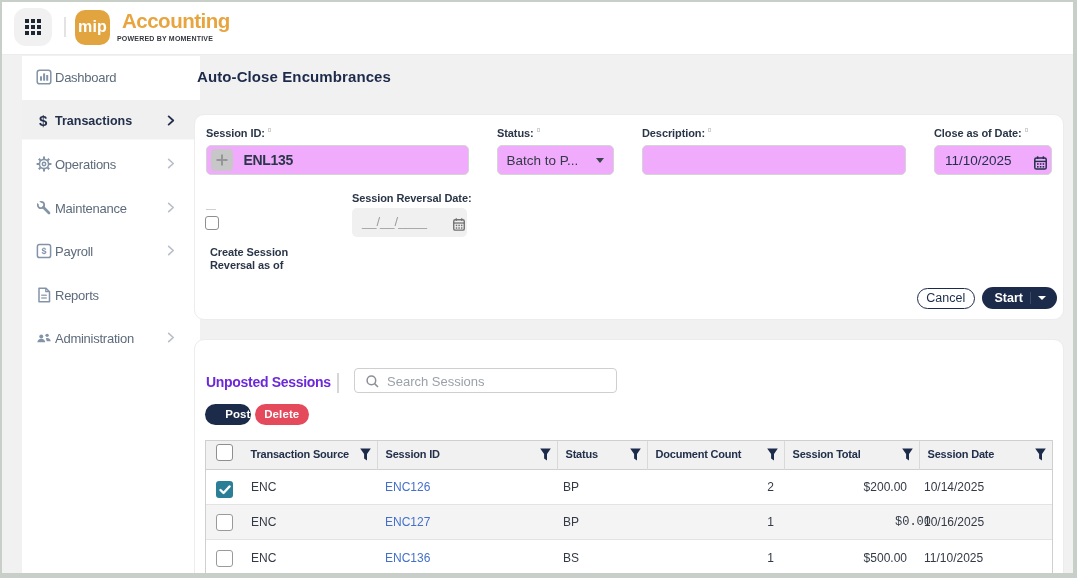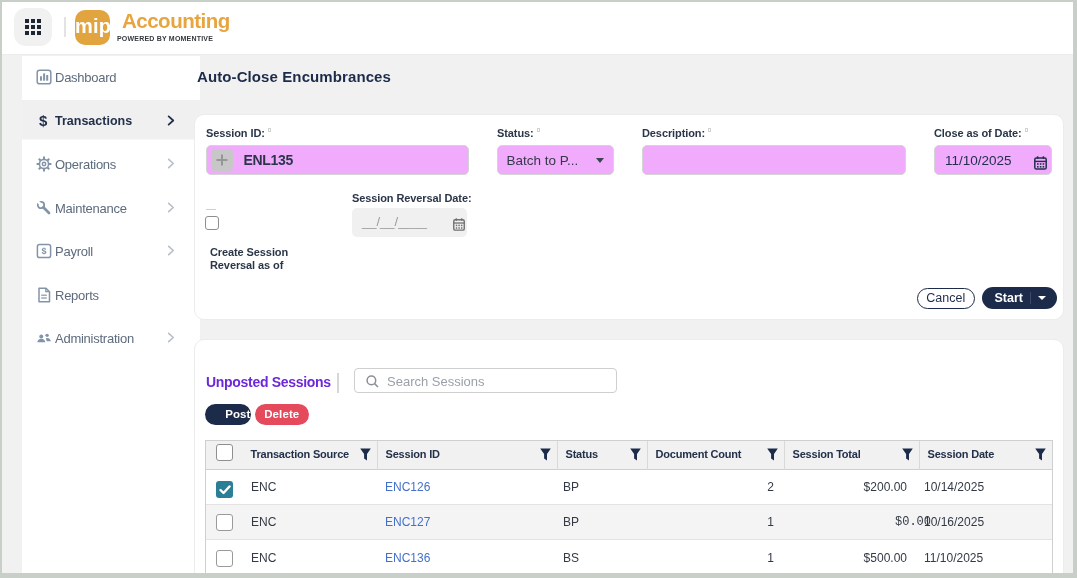--- a/index.html
+++ b/index.html
@@ -5,21 +5,21 @@
   * { margin:0; padding:0; box-sizing:border-box; }
   html,body { width:1077px; height:578px; overflow:hidden; }
   body { font-family:"Liberation Sans", sans-serif; position:relative; background:#c8cfc9; }
   #page { position:absolute; left:2px; top:2px; width:1071px; height:571px; background:#f1f1f2; overflow:hidden; }
   
   #hdr { position:absolute; left:0; top:0; width:1071px; height:53px; background:#fff; border-bottom:1px solid #ececec; }
   #apps { position:absolute; left:12px; top:6px; width:38px; height:38px; background:#f1f1f1; border-radius:12px; }
   #grid { position:absolute; left:11px; top:11px; width:16px; height:16px; display:grid; grid-template-columns:4px 4px 4px; grid-template-rows:4px 4px 4px; gap:2px; }
   #grid div { background:#1e2633; }
   #hdiv { position:absolute; left:62px; top:15px; width:2px; height:20px; background:#e3e3e3; }
-  #miplogo { position:absolute; left:73px; top:8px; width:35px; height:35px; background:#e2a43f; border-radius:10px; color:#fff; font-weight:bold; font-size:20px; text-align:center; line-height:33px; letter-spacing:0.2px; }
+  #miplogo { position:absolute; left:73px; top:8px; width:35px; height:35px; background:#e2a43f; border-radius:10px; color:#fff; font-weight:bold; font-size:16px; text-align:center; line-height:33px; letter-spacing:0.2px; }
   #mipacc { position:absolute; left:120px; top:7px; color:#e8a53f; font-size:20.5px; font-weight:bold; letter-spacing:-0.5px; }
   #mippow { position:absolute; left:115px; top:32.5px; color:#33373d; font-size:7px; font-weight:bold; letter-spacing:0.2px; }
   
   #side { position:absolute; left:0; top:54px; width:178px; height:517px; background:#fff;margin-left:20px; }
   .sitem { position:absolute; left:0; width:178px; height:44px; }
   .sitem .ic { position:absolute; left:14px; top:14px; width:16px; height:16px; }
   .sitem .lbl { position:absolute; left:33px; top:15px; font-size:13px; color:#5d6b7c; letter-spacing:-0.25px; }
   .sitem .chev { position:absolute; left:143px; top:16px; width:11px; height:11px; }
   .active-item { background:linear-gradient(#f0f0f1,#f0f0f1) no-repeat 0 1.5px / 178px 39.5px; }
   .active-item .lbl { color:#22304a; font-weight:bold; font-size:12.5px; letter-spacing:0; }

